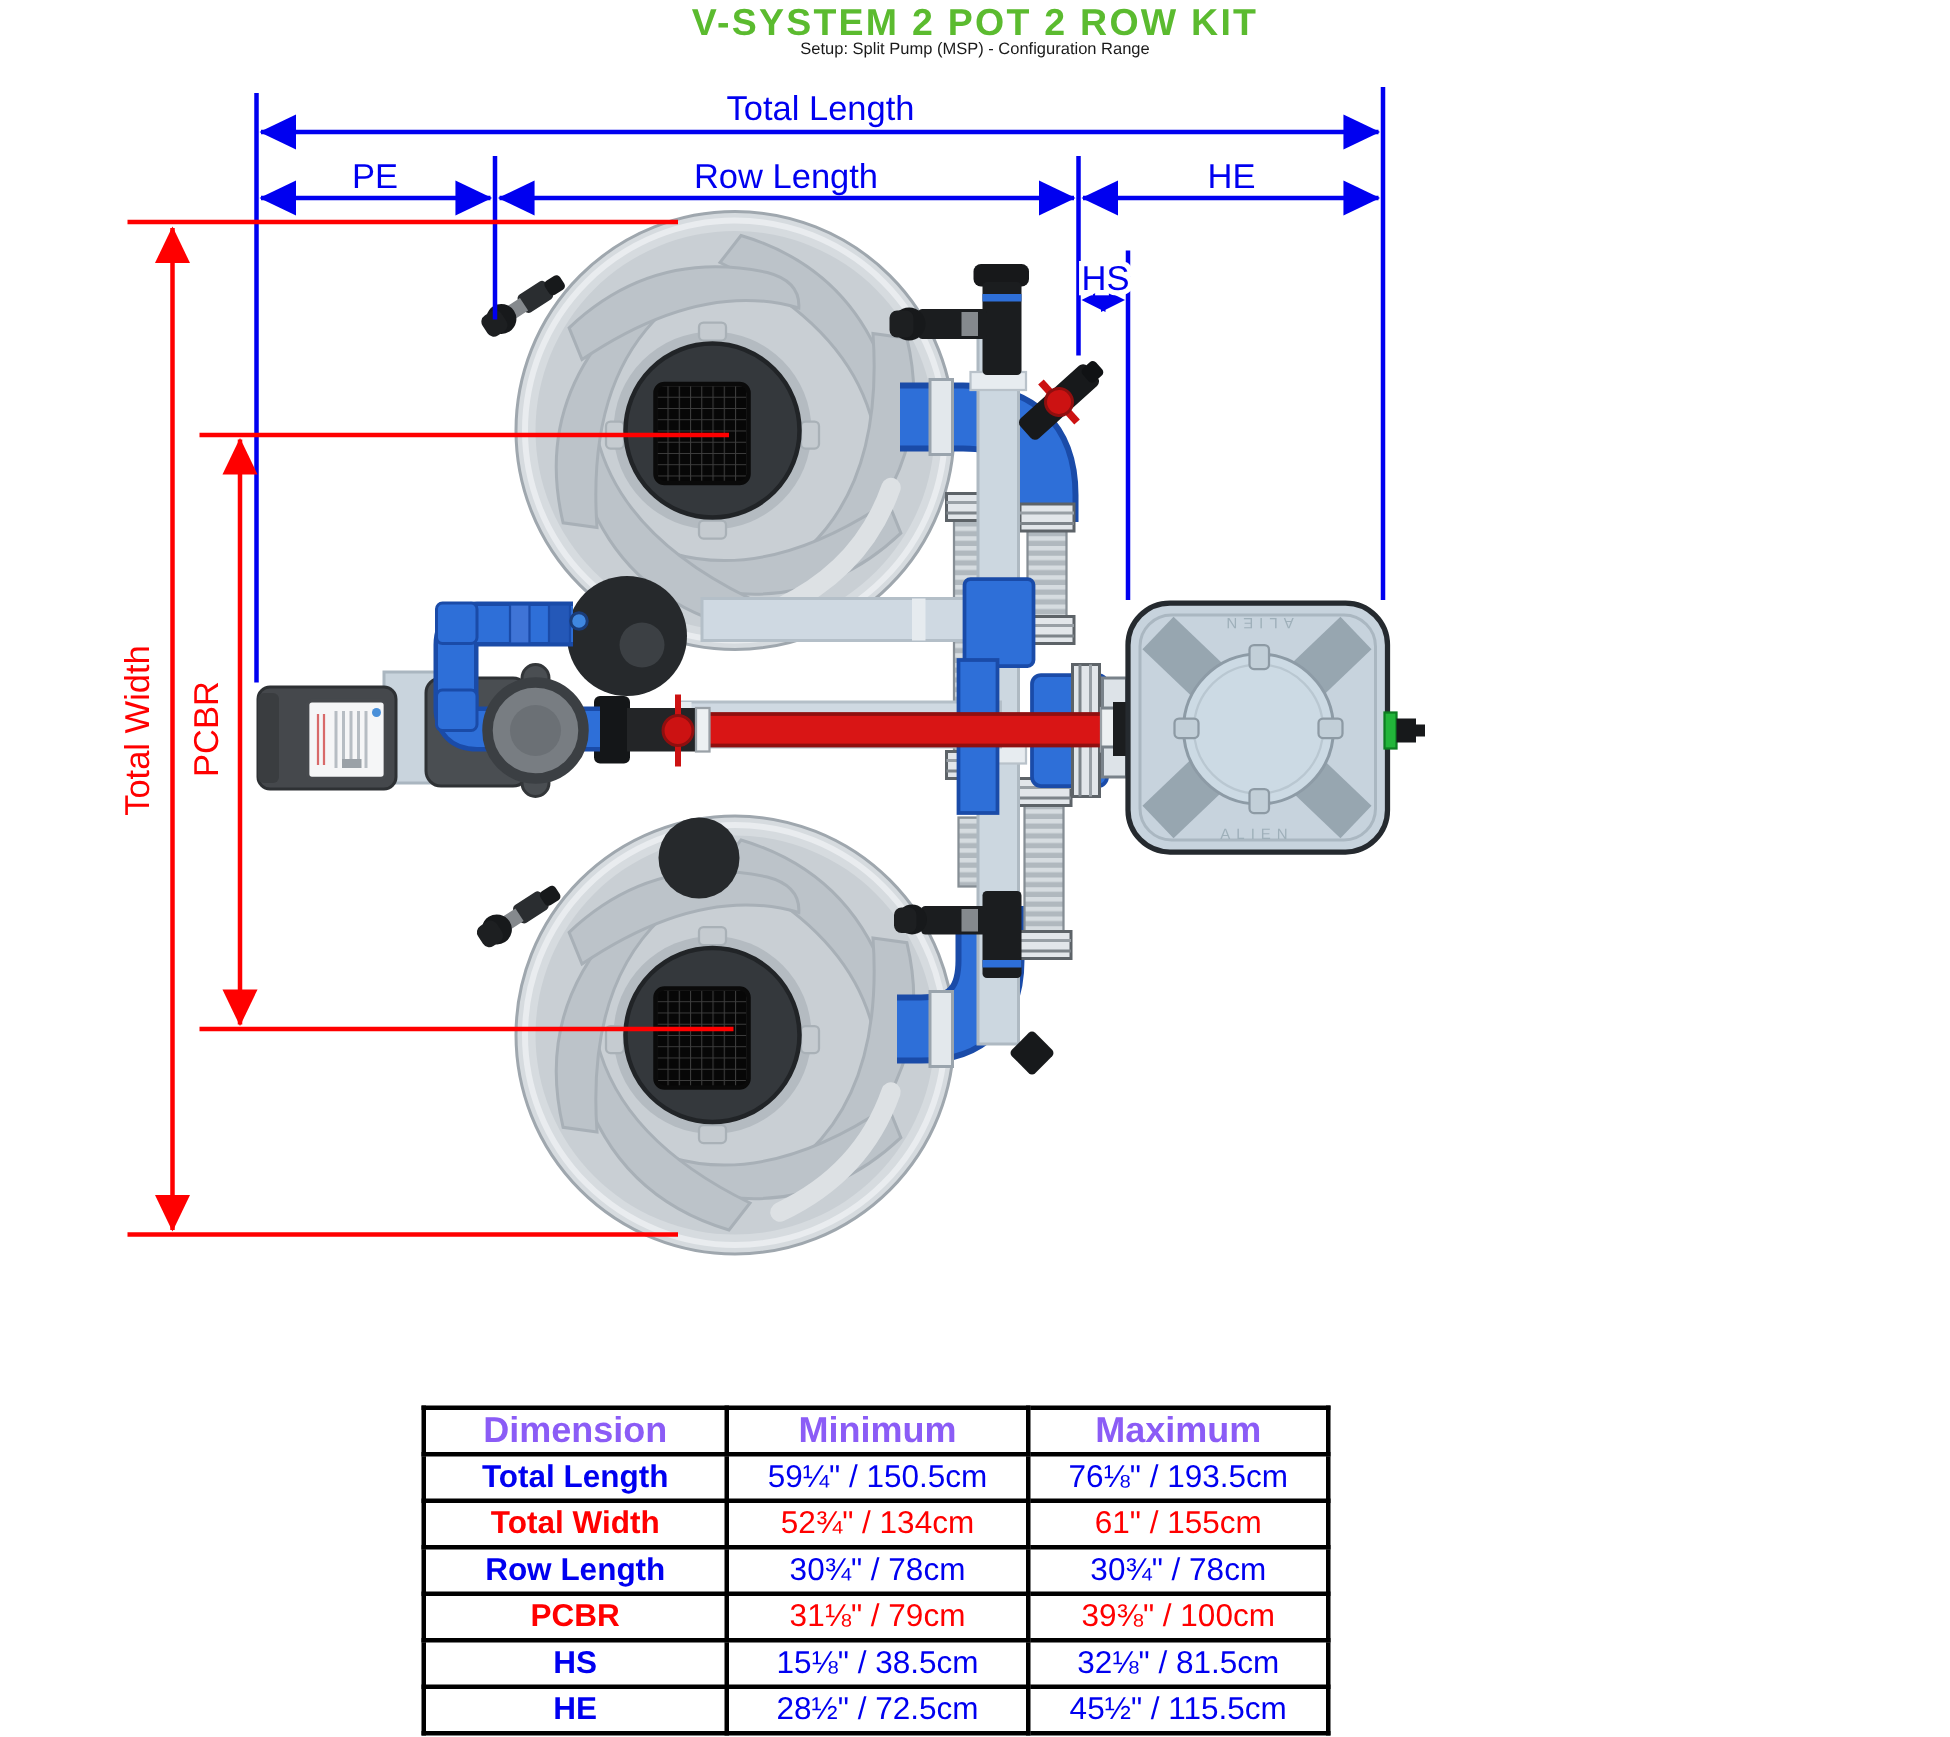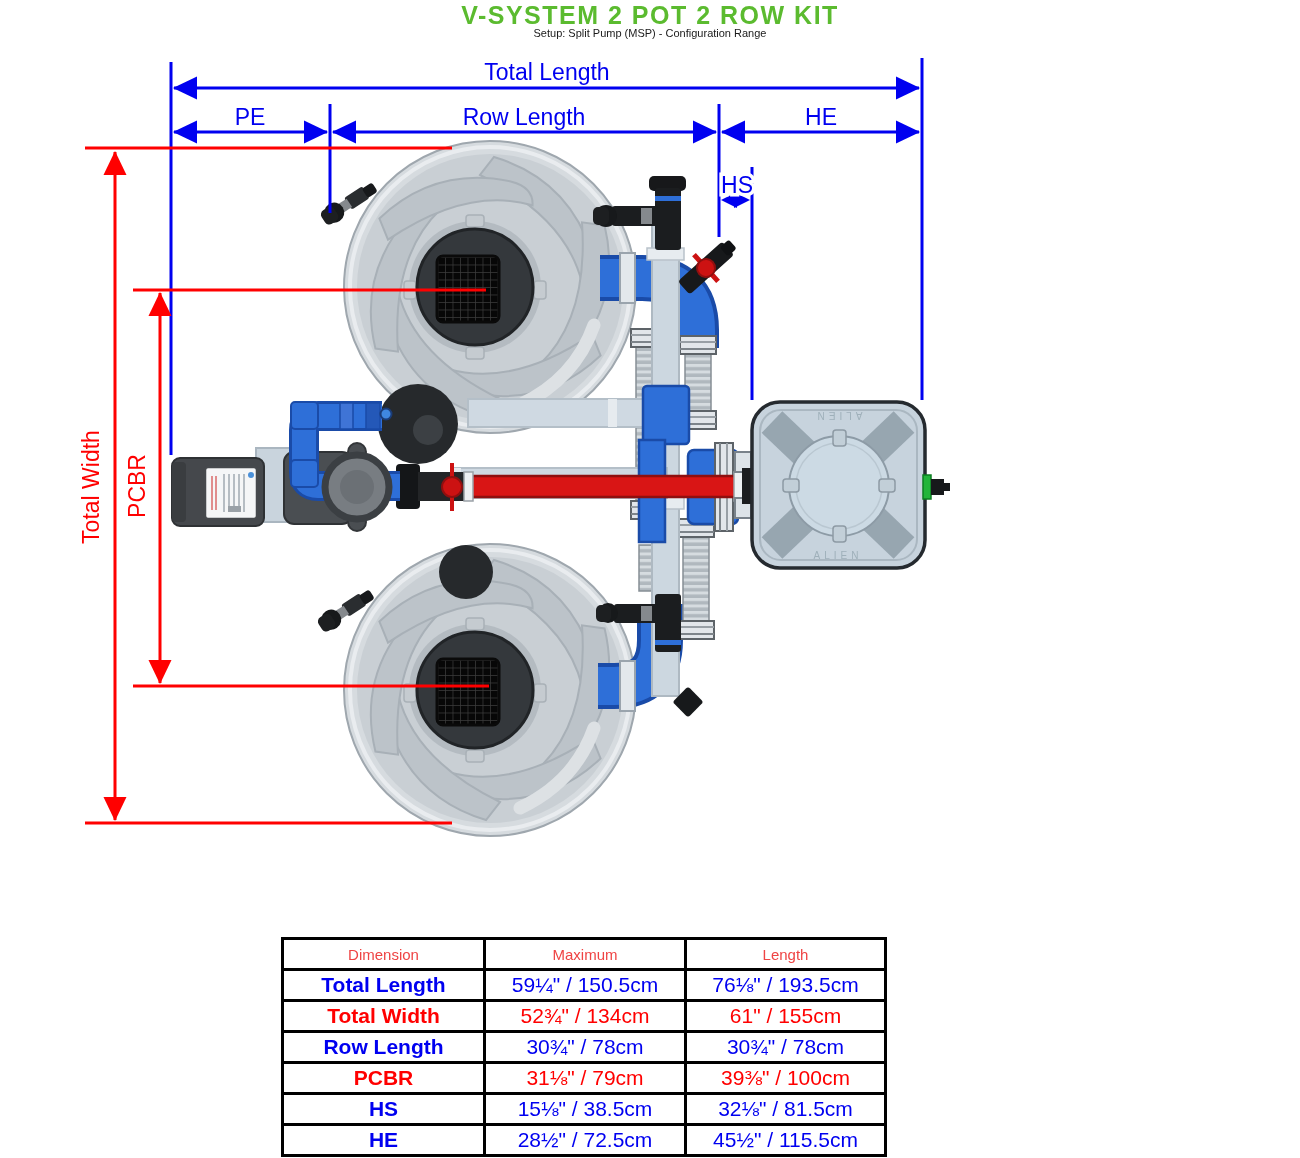--- a/index.html
+++ b/index.html
@@ -12,21 +12,21 @@
   svg.diagram{position:absolute;left:0;top:0;}
   svg text{font-family:"Liberation Sans",sans-serif;}
   .dimtext{font-size:23px;}
   .dimB{fill:#0000F0;}
   .dimR{fill:#FF0000;}
   .halo{stroke:#fff;stroke-width:7px;paint-order:stroke;}
   table.dims{position:absolute;left:281px;top:937px;border-collapse:collapse;
              table-layout:fixed;background:#fff;}
   table.dims td,table.dims th{border:3px solid #000;text-align:center;padding:0;
              height:28px;font-size:21px;overflow:hidden;white-space:nowrap;}
-  table.dims th{font-weight:normal;font-size:15px;color:#ef4444;}
+  table.dims th{font-weight:bold;font-size:24px;color:#8b5cf6;}
   .w1{width:199px}.w2{width:198px}.w3{width:197px}
   .lbl{font-weight:bold;font-size:22px;}
   .c-blue{color:#0000F0}
   .c-red{color:#FF0000}
 </style>
 </head>
 <body>
 
 <div class="stage">
 
@@ -283,22 +283,22 @@
     <text class="dimtext dimB" x="821" y="125" text-anchor="middle">HE</text>
     <text class="dimtext dimB halo" x="737" y="193" text-anchor="middle">HS</text>
     <text class="dimtext dimR" x="99" y="487" text-anchor="middle" transform="rotate(-90 99 487)">Total Width</text>
     <text class="dimtext dimR" x="145" y="486" text-anchor="middle" transform="rotate(-90 145 486)">PCBR</text>
   </svg>
 
   <table class="dims">
     <thead>
       <tr>
         <th class="w1">Dimension</th>
-        <th class="w2">Maximum</th>
-        <th class="w3">Length</th>
+        <th class="w2">Minimum</th>
+        <th class="w3">Maximum</th>
       </tr>
     </thead>
     <tbody>
       <tr>
         <td class="lbl c-blue">Total Length</td>
         <td class="c-blue">59¼" / 150.5cm</td>
         <td class="c-blue">76⅛" / 193.5cm</td>
       </tr>
       <tr>
         <td class="lbl c-red">Total Width</td>

